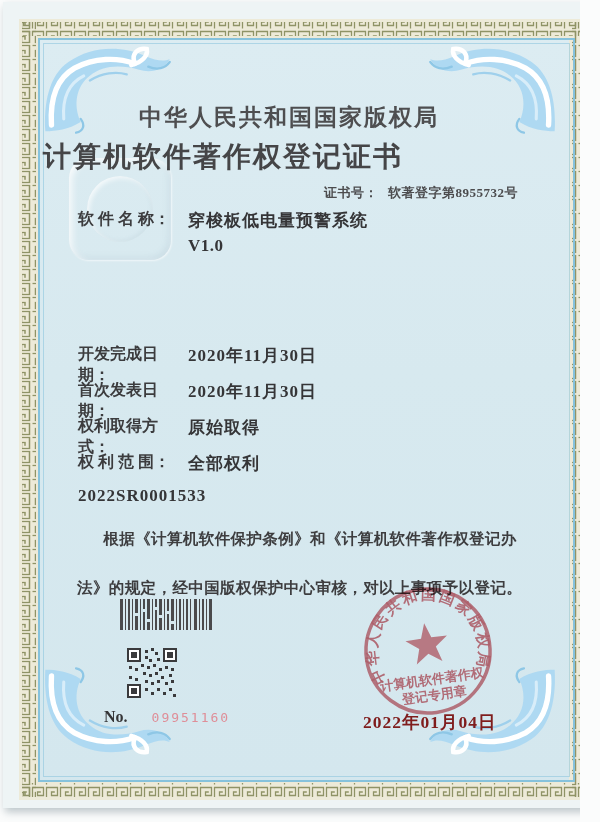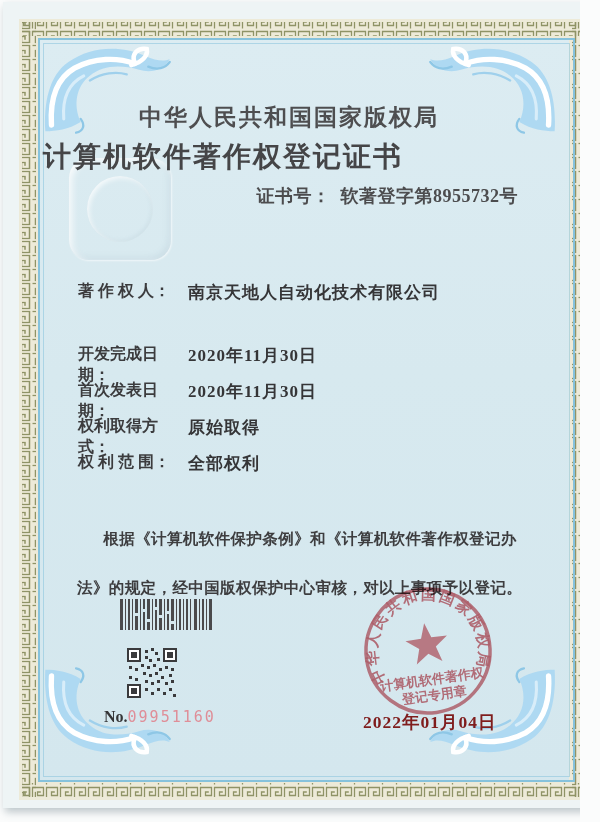--- a/index.html
+++ b/index.html
@@ -19,33 +19,33 @@
   .c-bl{left:37px;bottom:46px;transform:scaleY(-1);}
   .c-br{right:35px;bottom:46px;transform:scale(-1,-1);}
   .emboss{position:absolute;left:66px;top:156px;width:102px;height:102px;border-radius:20px;
           box-shadow:inset 3px 3px 7px rgba(255,255,255,.85),inset -2px -2px 6px rgba(140,170,185,.22),1px 1px 2px rgba(255,255,255,.6);}
   .emboss:after{content:"";position:absolute;left:18px;top:18px;width:66px;height:66px;border-radius:50%;
           box-shadow:inset 2px 2px 5px rgba(255,255,255,.8),inset -1px -1px 4px rgba(140,170,185,.2);}
   .authority{position:absolute;left:40px;right:60px;top:100px;text-align:center;
              font-size:23px;font-weight:700;letter-spacing:2px;color:#4e4e50;}
   .cert-title{position:absolute;left:40px;right:60px;top:136px;text-align:left;
              font-size:28px;font-weight:700;letter-spacing:2px;color:#454547;}
-  .cert-no{position:absolute;right:77px;top:182px;font-size:18px;font-weight:700;color:#4c4c4e;letter-spacing:.5px;}
+  .cert-no{position:absolute;right:77px;top:182px;font-size:13px;font-weight:700;color:#4c4c4e;letter-spacing:.5px;}
   .cert-no .v{margin-left:10px;}
   .row{position:absolute;left:75px;display:flex;align-items:flex-start;}
   .lbl{display:inline-block;width:110px;font-size:16px;font-weight:700;color:#3c3c3e;flex:none;}
   .val{font-size:17px;font-weight:700;color:#353537;letter-spacing:1px;}
   .val .line2{display:block;margin-top:4px;letter-spacing:.5px;}
   .statement{position:absolute;left:74px;top:512px;width:454px;font-size:15.5px;font-weight:700;
              color:#3d3d3f;line-height:49px;text-indent:1.7em;letter-spacing:.4px;}
   .barcode{position:absolute;left:117px;top:597px;}
   .qr{position:absolute;left:124px;top:646px;}
   .serial{position:absolute;left:101px;top:706px;font-size:16px;font-weight:700;color:#353537;}
-  .serial .num{font-family:"DejaVu Sans Mono","Liberation Mono",monospace;font-size:15px;
-               color:#df8e98;letter-spacing:2px;margin-left:0;font-weight:400;}
+  .serial .num{font-family:"DejaVu Sans Mono","Liberation Mono",monospace;font-size:13px;
+               color:#df8e98;letter-spacing:2px;margin-left:24px;font-weight:400;}
   .seal{position:absolute;left:350px;top:574px;width:150px;height:150px;transform:rotate(-8deg);
         mix-blend-mode:multiply;opacity:.88;}
   .issue-date{position:absolute;left:360px;top:708px;font-size:17.5px;font-weight:700;
               color:#7f1d1d;letter-spacing:1px;}
 </style>
 </head>
 <body>
 
 <div class="stage">
   <div class="paper">
@@ -98,41 +98,42 @@
         </svg></div>
 
     <div class="emboss"></div>
 
     <div class="authority">中华人民共和国国家版权局</div>
     <div class="cert-title">计算机软件著作权登记证书</div>
     <div class="cert-no">
       <span>证书号：</span><span class="v">软著登字第8955732号</span>
     </div>
 
-    <div class="row" style="top:279px">
-      <span class="lbl">著 作 权 人：</span>
-      <span class="val">南京天地人自动化技术有限公司</span>
+    <div class="row" style="top:207px">
+      <span class="lbl">软 件 名 称：</span>
+      <span class="val"><span>穿梭板低电量预警系统</span><span class="line2">V1.0</span></span>
     </div>
     <div class="row" style="top:342px">
       <span class="lbl">开发完成日期：</span>
       <span class="val">2020年11月30日</span>
     </div>
     <div class="row" style="top:378px">
       <span class="lbl">首次发表日期：</span>
       <span class="val">2020年11月30日</span>
     </div>
     <div class="row" style="top:414px">
       <span class="lbl">权利取得方式：</span>
       <span class="val">原始取得</span>
     </div>
     <div class="row" style="top:450px">
       <span class="lbl">权 利 范 围：</span>
       <span class="val">全部权利</span>
     </div>
     <div class="row" style="top:484px">
+      <span class="val">2022SR0001533</span>
     </div>
 
     <div class="statement">根据《计算机软件保护条例》和《计算机软件著作权登记办法》的规定，经中国版权保护中心审核，对以上事项予以登记。</div>
 
     <svg class="barcode" width="92" height="31" viewBox="0 0 92 31">
       <g fill="#4a4a4c">
         <rect x="0" y="0" width="3" height="31"></rect>
           <rect x="5" y="0" width="1" height="31"></rect>
         <rect x="8" y="0" width="2" height="31"></rect>
           <rect x="12" y="0" width="1" height="31"></rect>

